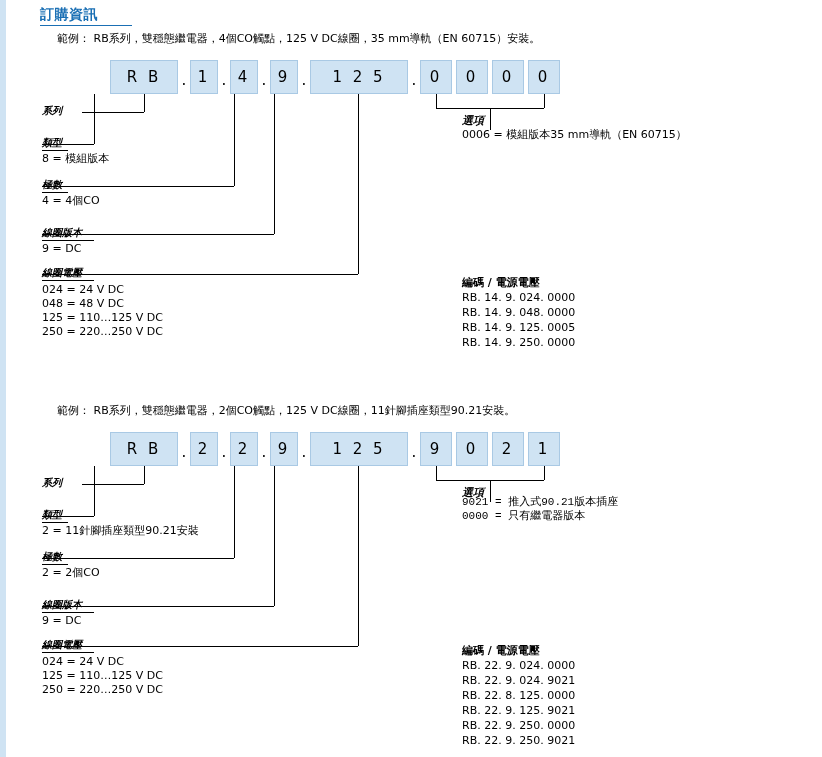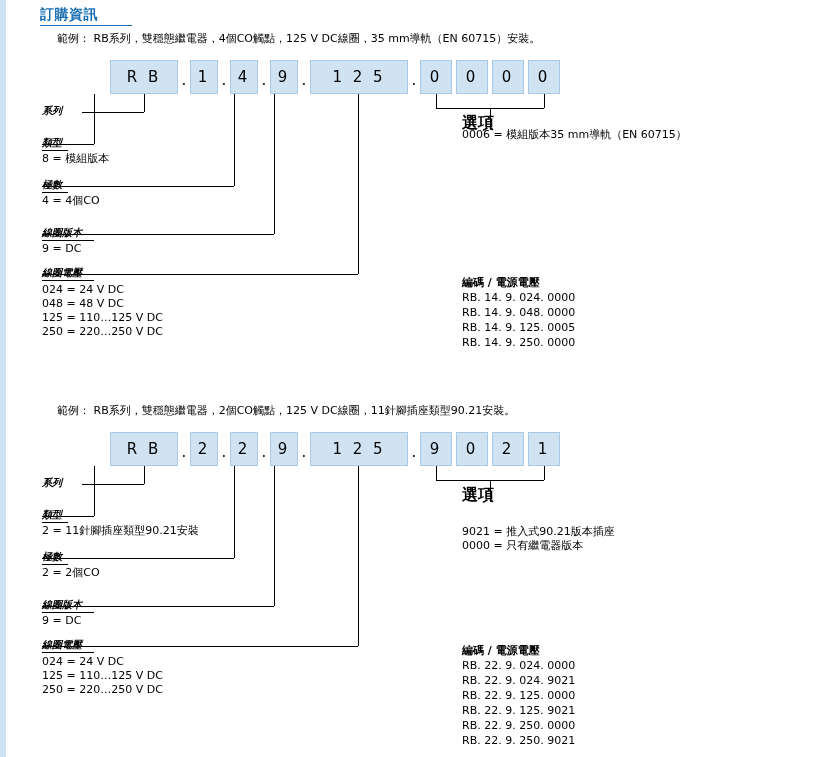--- a/index.html
+++ b/index.html
@@ -53,21 +53,21 @@
   .vline{width:1px;}
   .hline{height:1px;}
 
   .lbl{position:absolute;white-space:nowrap;font-size:10px;font-style:italic;}
   .lbl-title{font-weight:bold;}
   .lbl-underline{position:absolute;height:1px;background:#000;}
 
   .list{position:absolute;font-size:11px;line-height:14px;white-space:nowrap;}
   .list div{white-space:nowrap;}
 
-  .opt-title{position:absolute;font-weight:bold;font-size:16px;}
+  .opt-title{position:absolute;font-weight:bold;font-size:11px;font-style:italic;}
   .code-title{position:absolute;font-weight:bold;font-size:11px;}
 </style>
 </head>
 <body>
 
 <div class="page">
 
   <div class="left-rule"></div>
 
   <div class="title">訂購資訊</div>
@@ -220,29 +220,29 @@
 
     <div class="lbl lbl-title" style="left:42px;top:638px;">線圈電壓</div>
     <div class="lbl-underline" style="left:42px;top:652px;width:52px;"></div>
     <div class="list" style="left:42px;top:655px;">
       <div>024 = 24 V DC</div>
       <div>125 = 110…125 V DC</div>
       <div>250 = 220…250 V DC</div>
     </div>
 
     <div class="opt-title" style="left:462px;top:485px;">選項</div>
-    <div class="list" style="left:462px;top:525px;">
+    <div class="list" style="left:462px;top:495px;font-family:Liberation Mono, monospace;">
       <div>9021 = 推入式90.21版本插座</div>
       <div>0000 = 只有繼電器版本</div>
     </div>
 
     <div class="code-title" style="left:462px;top:643px;">編碼 / 電源電壓</div>
     <div class="list" style="left:462px;top:658px;line-height:15px;">
       <div>RB. 22. 9. 024. 0000</div>
       <div>RB. 22. 9. 024. 9021</div>
-      <div>RB. 22. 9. 125. 0000</div>
+      <div>RB. 22. 8. 125. 0000</div>
       <div>RB. 22. 9. 125. 9021</div>
       <div>RB. 22. 9. 250. 0000</div>
       <div>RB. 22. 9. 250. 9021</div>
     </div>
   </div>
 
 </div>
 
 </body></html>

